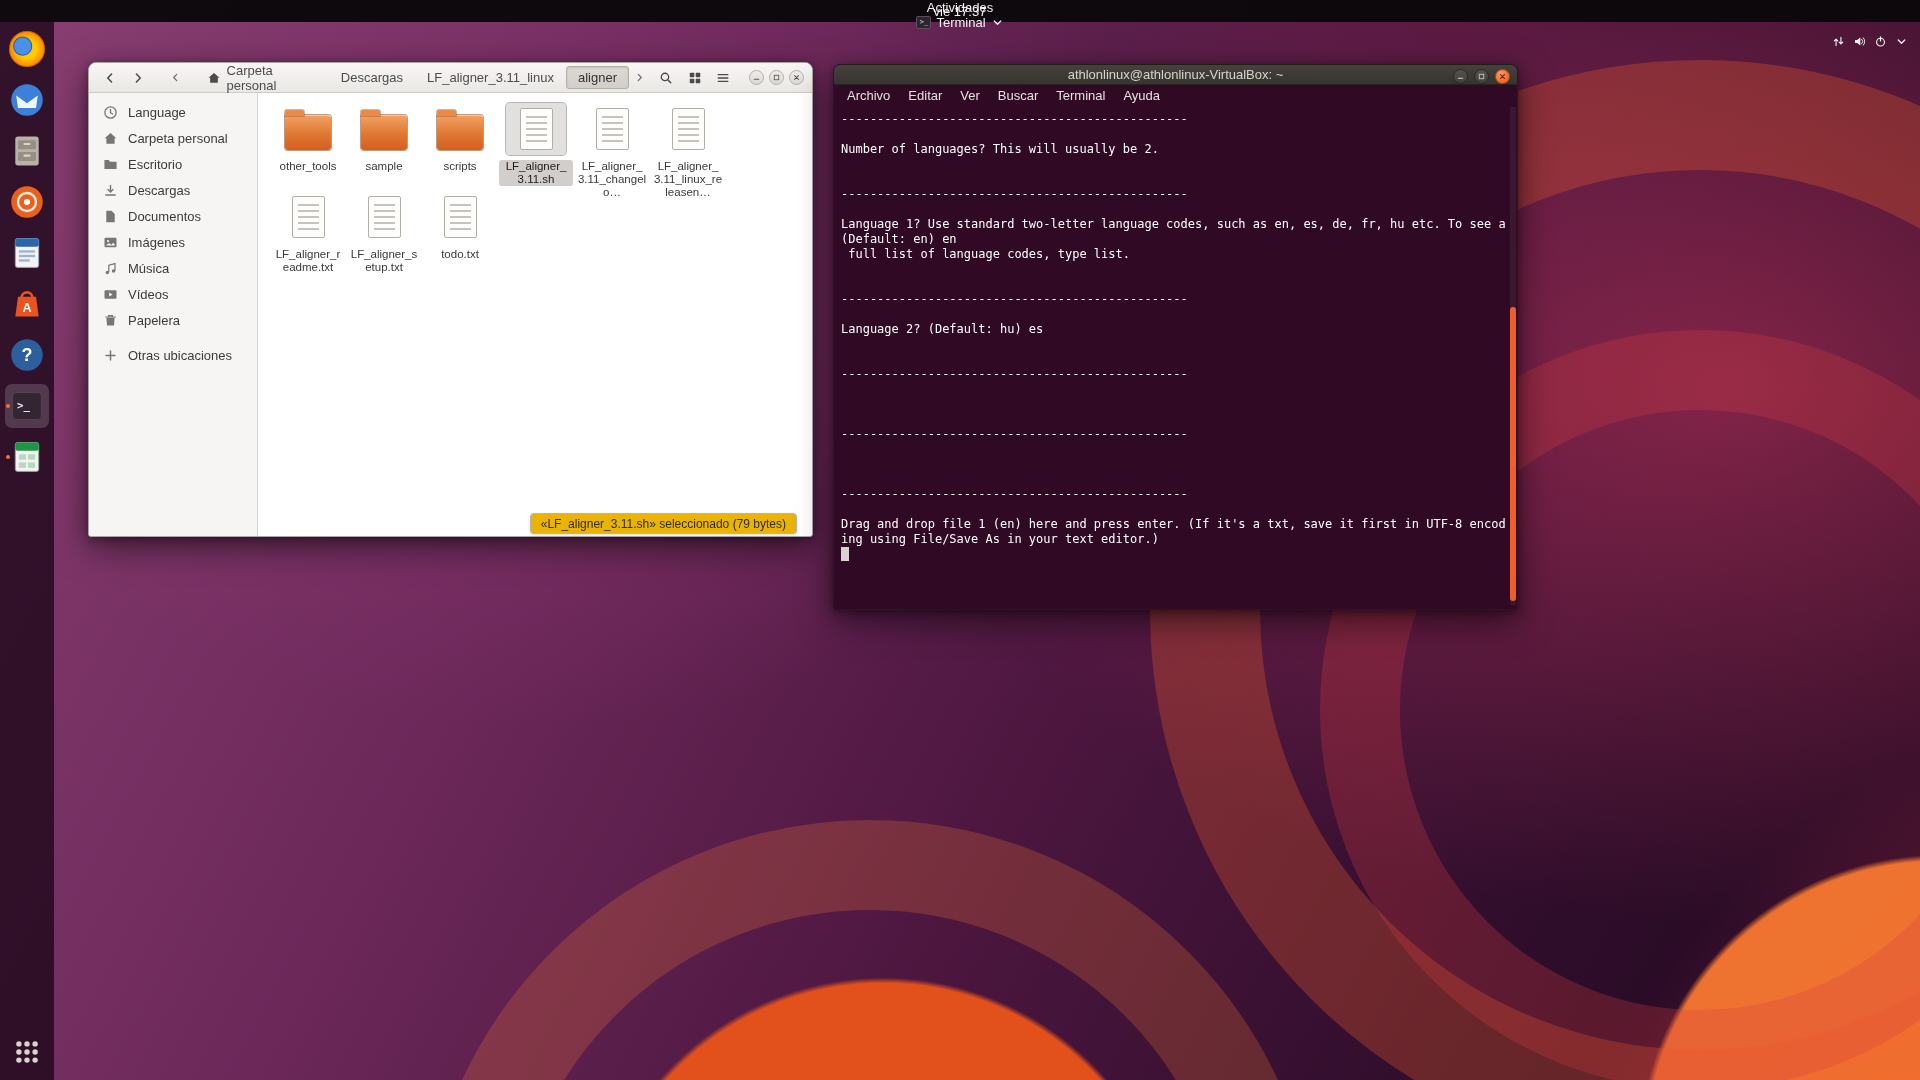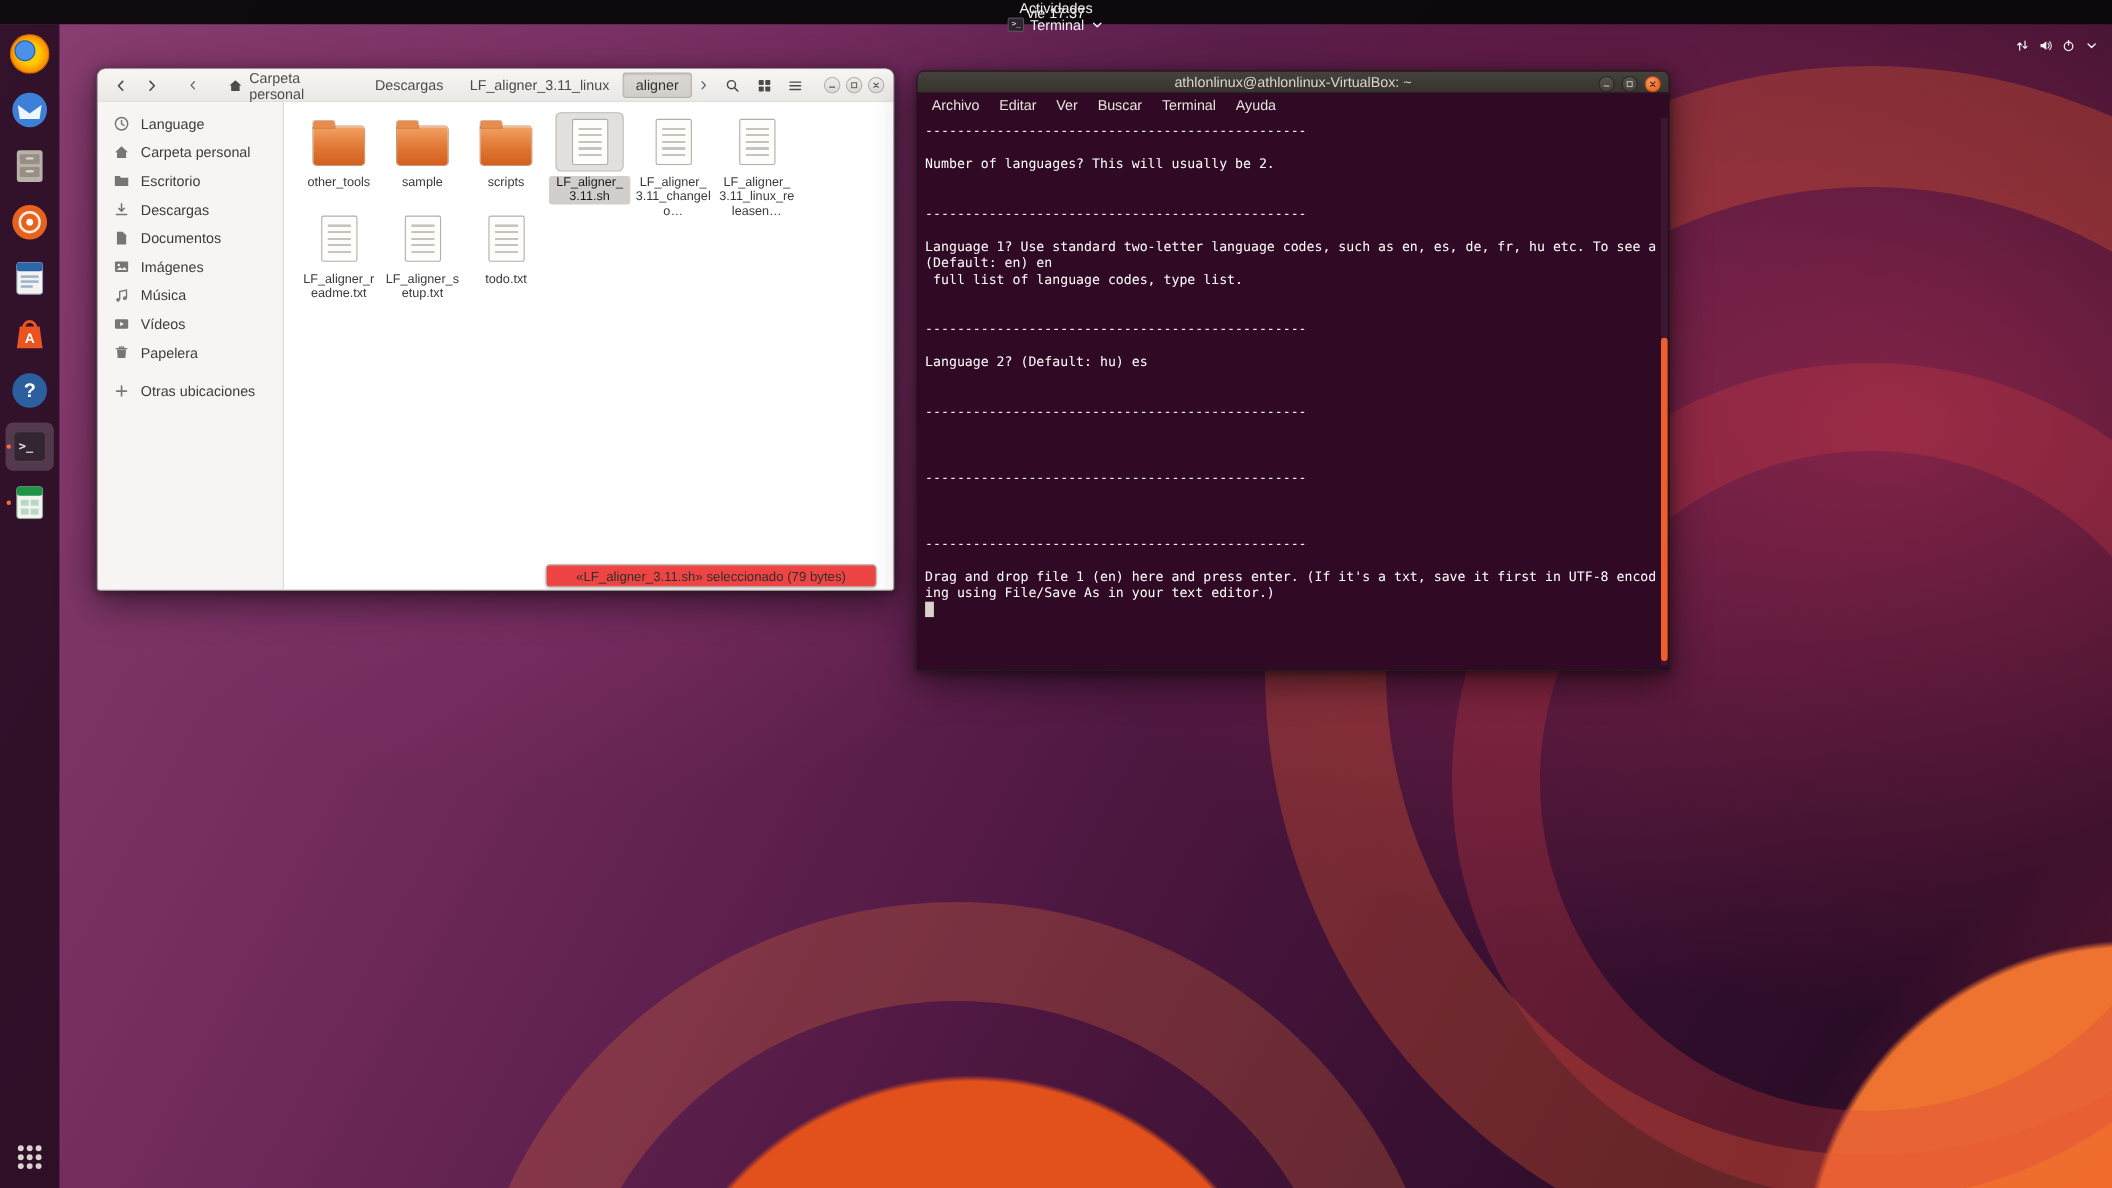--- a/index.html
+++ b/index.html
@@ -115,21 +115,21 @@
   .fi-file { display:block; width:33px; height:42px; position:relative; background:#fdfdfb; border:1px solid #b2aea8; border-radius:2px; }
   .fi-lines { position:absolute; left:5px; right:5px; top:7px; height:27px; background:repeating-linear-gradient(#c7c4be 0 2px, transparent 2px 6px); }
   .file-item.selected .file-icon { background:rgba(125,115,105,0.22); box-shadow:0 0 0 1px rgba(115,105,95,0.5); }
   .file-label {
     margin:5px auto 0; max-width:74px; font-size:11.5px; line-height:13px; text-align:center;
     color:#3a3a3a; word-break:break-all; max-height:40px; overflow:hidden; border-radius:3px; padding:0 2px;
   }
   .file-item.selected .file-label { background:rgba(125,115,105,0.35); color:#1c1c1c; }
   .status-tip {
     position:absolute; right:15px; bottom:2px; height:21px; display:flex; align-items:center;
-    background:#ef4444; border:1px solid #b7b3ae; border-radius:4px; padding:0 27px;
+    background:#eab308; border:1px solid #b7b3ae; border-radius:4px; padding:0 10px;
     font-size:12px; color:#2f2f2f; box-shadow:0 1px 3px rgba(0,0,0,0.15);
   }
 
   
   #terminal-window { left:833px; top:64px; width:685px; height:546px; z-index:30; border-radius:7px 7px 2px 2px; background:#300a24; border:1px solid #211d1b; }
   .term-titlebar {
     position:relative; height:20px; border-radius:6px 6px 0 0;
     background:linear-gradient(#45423e, #37342f);
     border-bottom:1px solid #262320;
     display:flex; align-items:center; justify-content:center;

